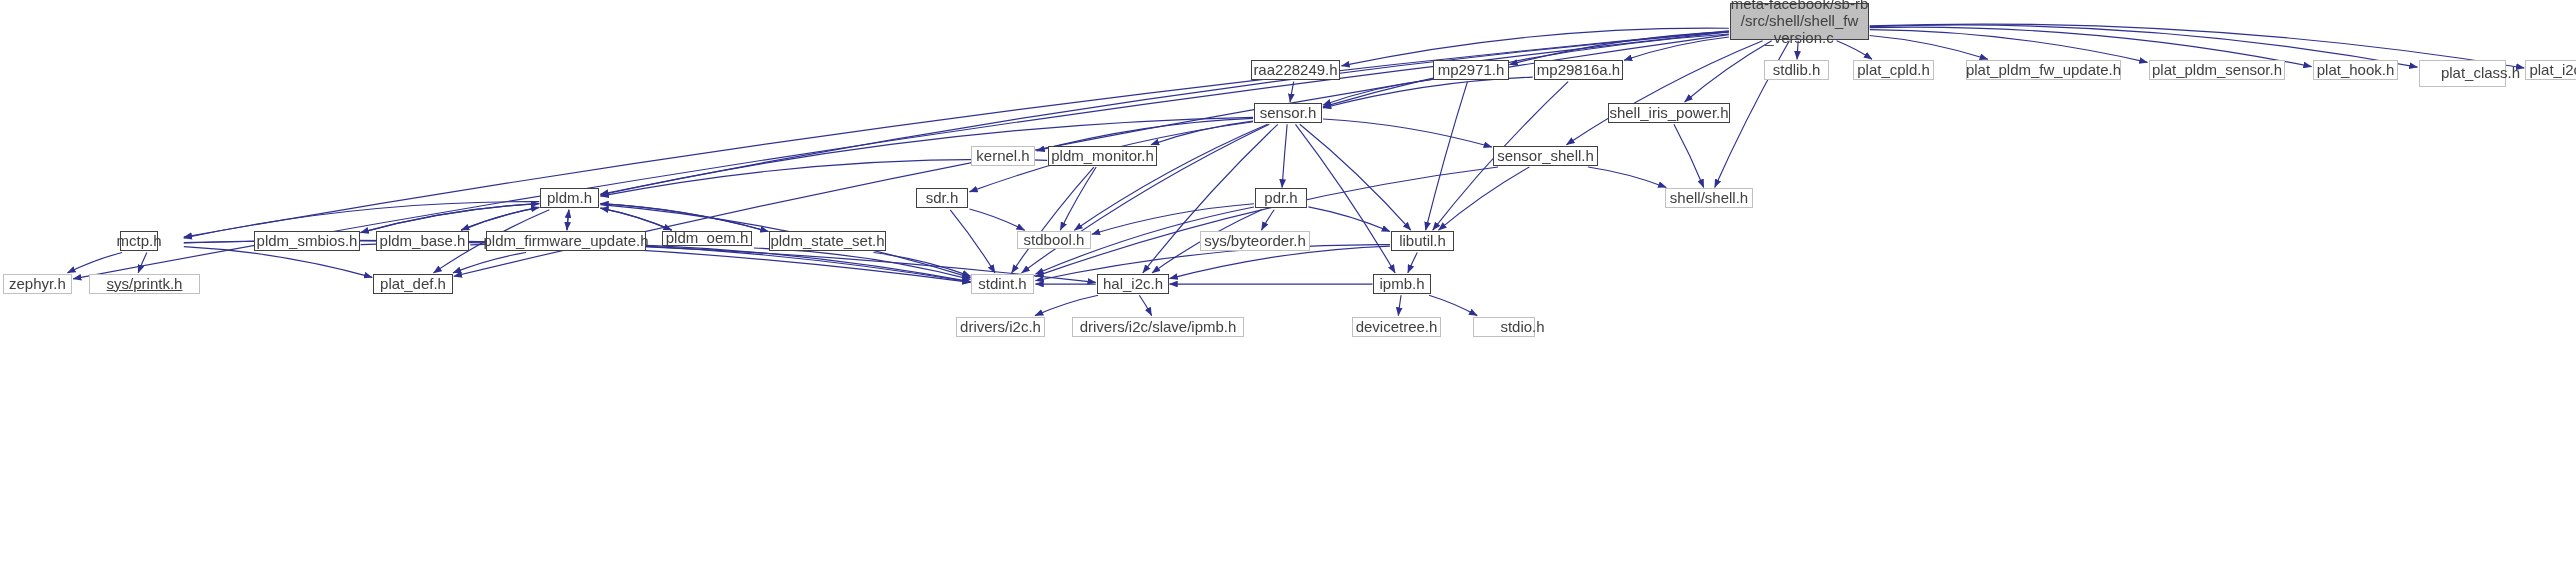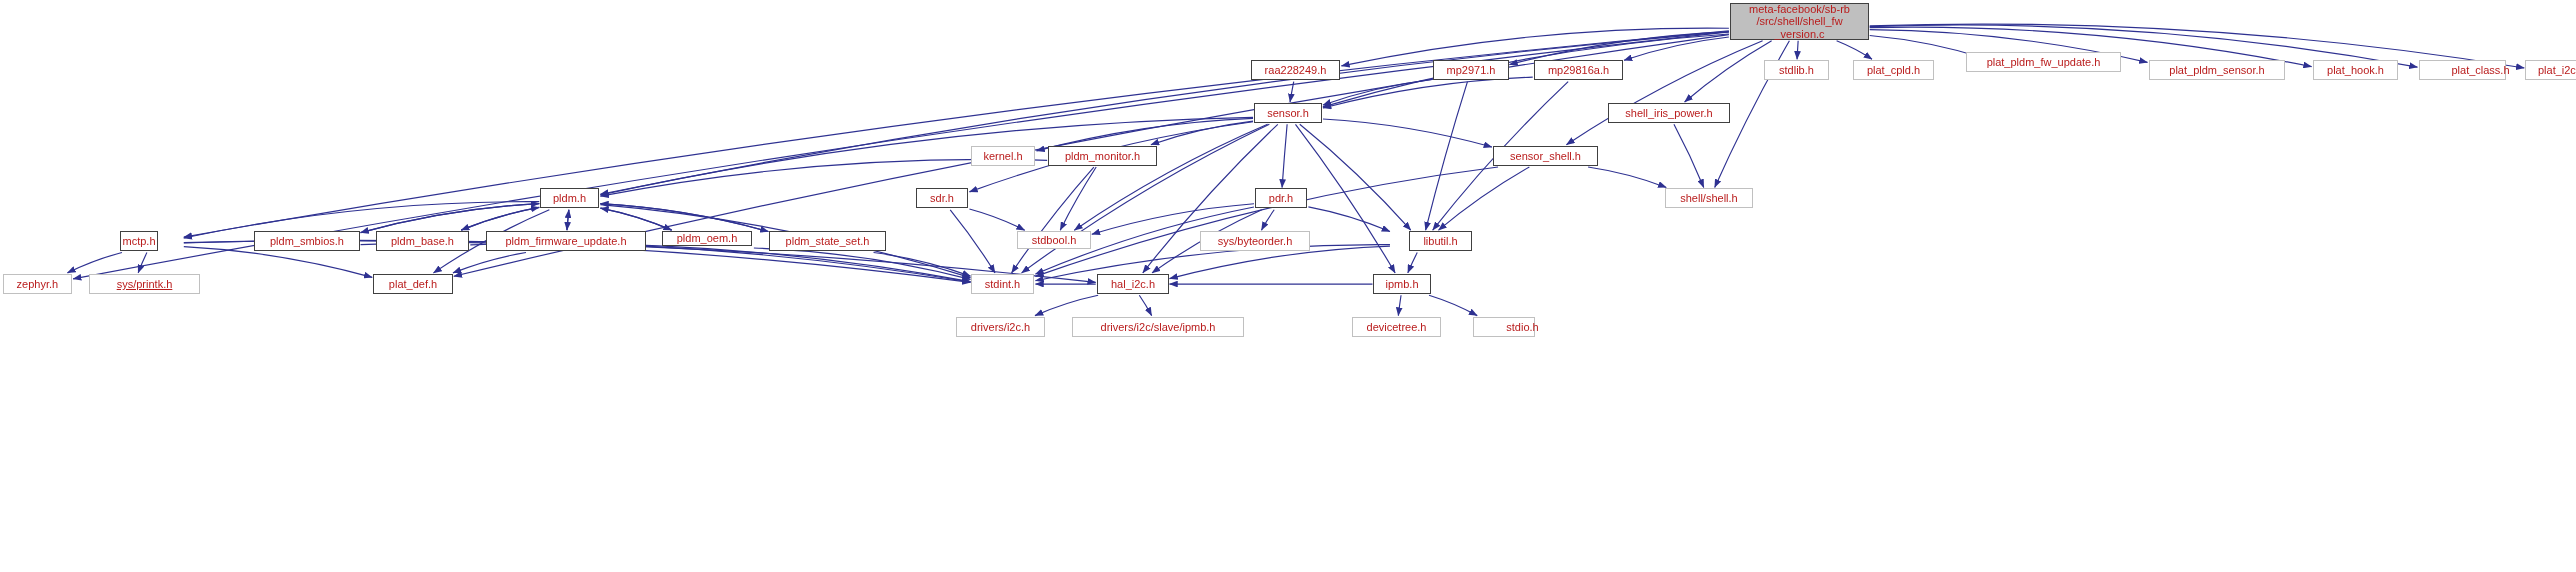--- a/index.html
+++ b/index.html
@@ -1,20 +1,20 @@
 <!DOCTYPE html>
 <html><head>
 <meta charset="utf-8">
 <style>
   html,body{margin:0;padding:0;background:#ffffff;}
   body{width:2576px;height:572px;overflow:hidden;font-family:"Liberation Sans",sans-serif;}
   #graph{position:relative;width:2576px;height:572px;}
   svg#edges{position:absolute;left:0;top:0;width:2576px;height:572px;pointer-events:none;}
   .node{position:absolute;box-sizing:border-box;display:flex;align-items:center;justify-content:center;
-        background:#ffffff;border:1px solid #c0c0c0;font-size:11px;color:#b91c1c;line-height:1.12;
+        background:#ffffff;border:1px solid #c0c0c0;font-size:15px;color:#404040;line-height:1.12;
         text-align:center;white-space:pre;}
   .node.strong{border:1.5px solid #404040;}
   .node.root{background:#bfbfbf;border:1.5px solid #404040;}
 </style>
 </head>
 <body>
 
 <div id="graph">
   <svg id="edges" xmlns="http://www.w3.org/2000/svg" viewBox="0 0 2652 589" width="2576" height="572">
     <defs>
@@ -107,43 +107,43 @@
   </svg>
   <div id="nodes">
       <div class="node root" style="left: 1730px; top: 2.9px; width: 139px; height: 37px;">meta-facebook/sb-rb
 /src/shell/shell_fw
 _version.c</div>
       <div class="node strong" style="left: 1251px; top: 60px; width: 89px; height: 20.4px;">raa228249.h</div>
       <div class="node strong" style="left: 1433px; top: 60px; width: 76px; height: 20.4px;">mp2971.h</div>
       <div class="node strong" style="left: 1534px; top: 60px; width: 89px; height: 20.4px;">mp29816a.h</div>
       <div class="node" style="left: 1764px; top: 60px; width: 65px; height: 20.4px;">stdlib.h</div>
       <div class="node" style="left: 1853px; top: 60px; width: 81px; height: 20.4px;">plat_cpld.h</div>
-      <div class="node" style="left: 1966px; top: 52px; width: 155px; height: 20.4px;">plat_pldm_fw_update.h</div>
+      <div class="node" style="left: 1966px; top: 60px; width: 155px; height: 20.4px;">plat_pldm_fw_update.h</div>
       <div class="node" style="left: 2149px; top: 60px; width: 136px; height: 20.4px; text-align: center;">plat_pldm_sensor.h</div>
       <div class="node" style="left: 2313px; top: 60px; width: 85px; height: 20.4px;">plat_hook.h</div>
-      <div class="node" style="left: 2419px; top: 60px; width: 87px; height: 20px; padding-left: 36px;">plat_class.h</div>
+      <div class="node" style="left: 2419px; top: 60px; width: 87px; height: 27px; padding-left: 36px;">plat_class.h</div>
       <div class="node" style="left: 2525px; top: 60px; width: 73px; height: 20.4px;">plat_i2c.h</div>
       <div class="node strong" style="left: 1254px; top: 103px; width: 68px; height: 20.4px;">sensor.h</div>
       <div class="node strong" style="left: 1608px; top: 103px; width: 122px; height: 20.4px;">shell_iris_power.h</div>
       <div class="node" style="left: 971px; top: 146px; width: 64px; height: 20.4px;">kernel.h</div>
       <div class="node strong" style="left: 1048px; top: 146px; width: 109px; height: 20.4px;">pldm_monitor.h</div>
       <div class="node strong" style="left: 1493px; top: 146px; width: 105px; height: 20.4px;">sensor_shell.h</div>
       <div class="node" style="left: 1665px; top: 188px; width: 88px; height: 20.4px;">shell/shell.h</div>
       <div class="node strong" style="left: 540px; top: 188px; width: 59px; height: 20.4px;">pldm.h</div>
       <div class="node strong" style="left: 916px; top: 188px; width: 52px; height: 20.4px;">sdr.h</div>
       <div class="node strong" style="left: 1255px; top: 188px; width: 52px; height: 20.4px;">pdr.h</div>
       <div class="node strong" style="left: 120px; top: 231px; width: 38px; height: 20.4px;">mctp.h</div>
       <div class="node strong" style="left: 254px; top: 231px; width: 106px; height: 20.4px;">pldm_smbios.h</div>
       <div class="node strong" style="left: 376px; top: 231px; width: 93px; height: 20.4px;">pldm_base.h</div>
       <div class="node strong" style="left: 486px; top: 231px; width: 160px; height: 20.4px;">pldm_firmware_update.h</div>
       <div class="node strong" style="left: 662px; top: 231px; width: 90px; height: 15px;">pldm_oem.h</div>
       <div class="node strong" style="left: 769px; top: 231px; width: 117px; height: 20.4px;">pldm_state_set.h</div>
       <div class="node" style="left: 1017px; top: 231px; width: 74px; height: 18px;">stdbool.h</div>
       <div class="node" style="left: 1200px; top: 231px; width: 110px; height: 20.4px; text-align: right;">sys/byteorder.h</div>
-      <div class="node strong" style="left: 1391px; top: 231px; width: 63px; height: 20.4px; margin-left: 18px;">libutil.h</div>
+      <div class="node strong" style="left: 1391px; top: 231px; width: 63px; height: 20.4px;">libutil.h</div>
       <div class="node" style="left: 2.9px; top: 274px; width: 69px; height: 20.4px;">zephyr.h</div>
       <div class="node" style="left: 89px; top: 274px; width: 111px; height: 20.4px; text-decoration: underline;">sys/printk.h</div>
       <div class="node strong" style="left: 373px; top: 274px; width: 80px; height: 20.4px;">plat_def.h</div>
       <div class="node" style="left: 971px; top: 274px; width: 63px; height: 20.4px;">stdint.h</div>
       <div class="node strong" style="left: 1097px; top: 274px; width: 72px; height: 20.4px;">hal_i2c.h</div>
       <div class="node strong" style="left: 1373px; top: 274px; width: 58px; height: 20.4px;">ipmb.h</div>
       <div class="node" style="left: 956px; top: 317px; width: 89px; height: 20.4px;">drivers/i2c.h</div>
       <div class="node" style="left: 1072px; top: 317px; width: 172px; height: 20.4px;">drivers/i2c/slave/ipmb.h</div>
       <div class="node" style="left: 1352px; top: 317px; width: 89px; height: 20.4px;">devicetree.h</div>
       <div class="node" style="left: 1473px; top: 317px; width: 62px; height: 20.4px; padding-left: 37px;">stdio.h</div>

